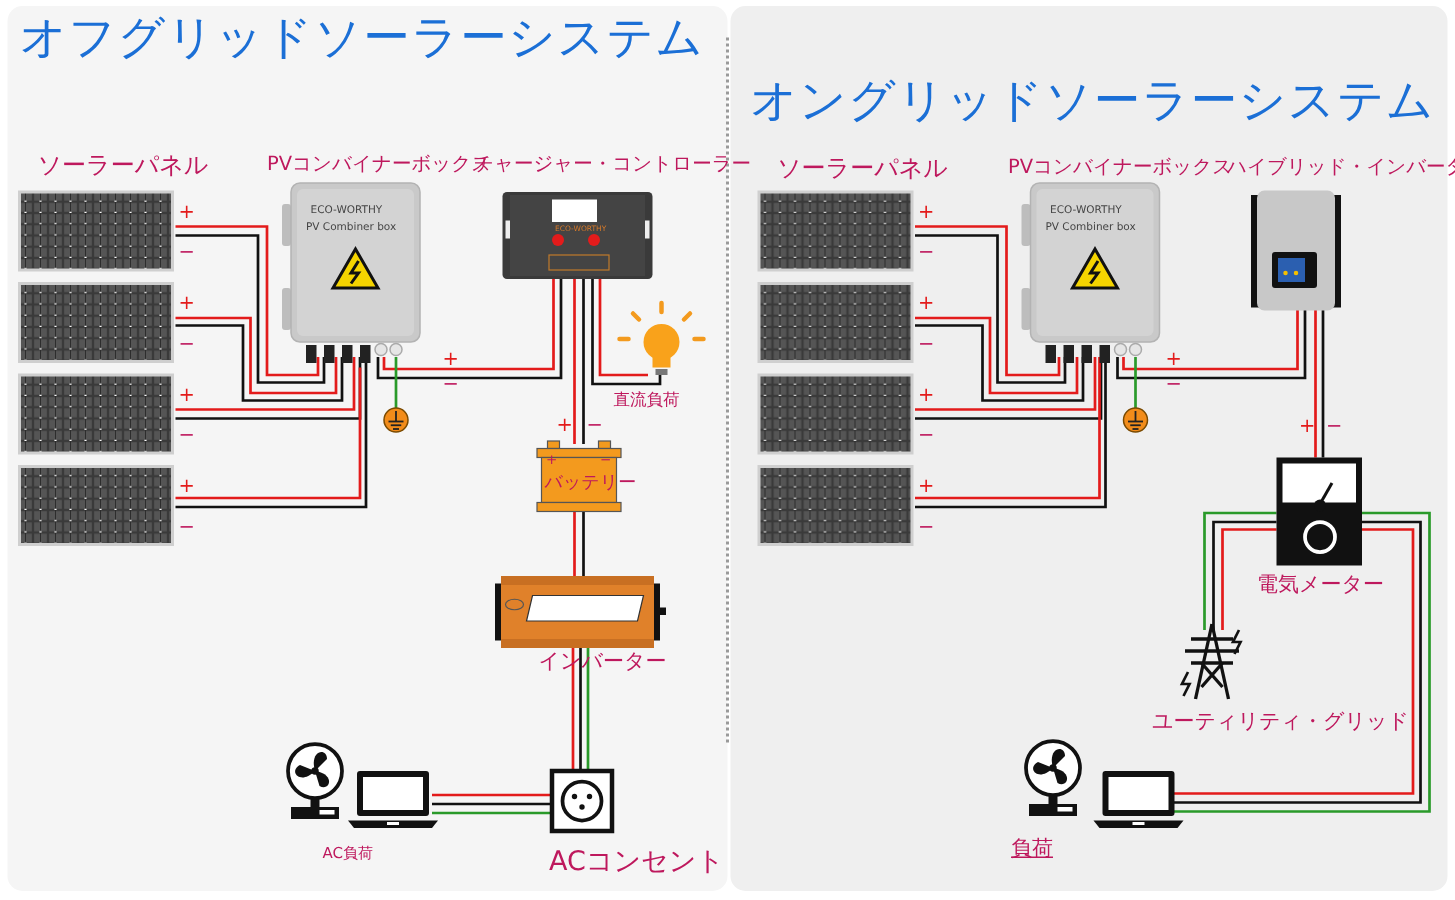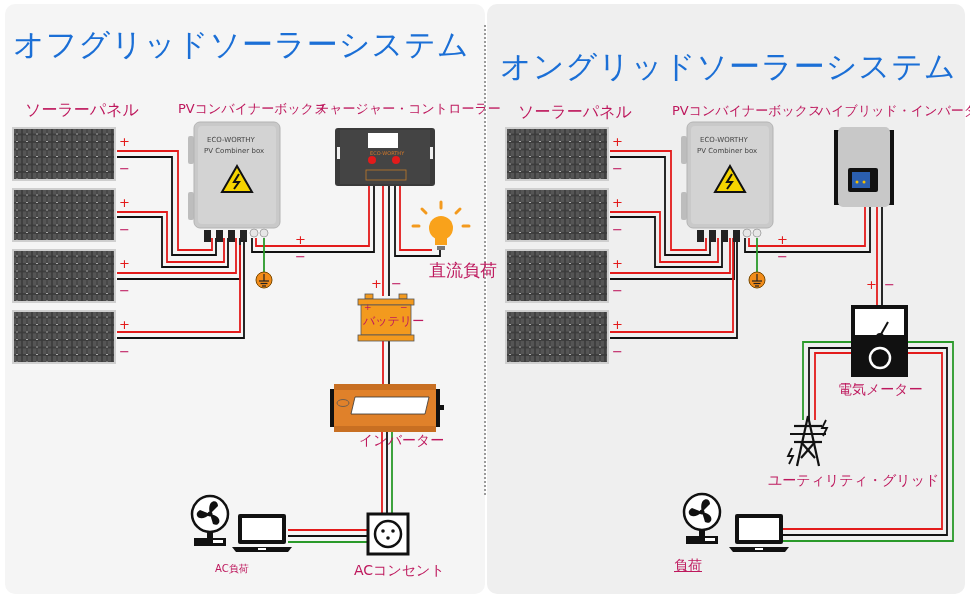--- a/index.html
+++ b/index.html
@@ -233,32 +233,32 @@
     <line x1="801" y1="442" x2="815" y2="458"></line>
     <line x1="815" y1="442" x2="801" y2="458"></line>
     <polyline points="826,420 822,428 827,428 823,436" stroke-width="1.8"></polyline>
     <polyline points="792,448 788,456 793,456 789,464" stroke-width="1.8"></polyline>
   </g>
 
   <use href="#fan-shape" x="702" y="512"></use>
   <use href="#laptop-shape" x="735" y="514"></use>
 </svg>
 
-<div class="title" style="left:13px; top:24px;">オフグリッドソーラーシステム</div>
+<div class="title" style="left:13px; top:4px;">オフグリッドソーラーシステム</div>
 <div class="lbl" style="left:25px; top:100px; font-size:16px;">ソーラーパネル</div>
 <div class="lbl" style="left:178px; top:100px; font-size:13px;">PVコンバイナーボックス</div>
 <div class="lbl" style="left:316px; top:100px; font-size:13px;">チャージャー・コントローラー</div>
 <div class="lbl" style="left:207px; top:136px; font-size:7px; color:#444;">ECO-WORTHY</div>
 <div class="lbl" style="left:204px; top:147px; font-size:7px; color:#444;">PV Combiner box</div>
 <div class="lbl" style="left:370px; top:150px; font-size:5px; color:#d67a2a;">ECO-WORTHY</div>
-<div class="lbl" style="left:409px; top:259px; font-size:17px;margin-left:20px;">直流負荷</div>
+<div class="lbl" style="left:409px; top:259px; font-size:11px;">直流負荷</div>
 <div class="lbl" style="left:363px; top:313px; font-size:12px;">バッテリー</div>
 <div class="lbl" style="left:359px; top:396px; font-size:14px;margin-top:36px;">インバーター</div>
 <div class="lbl" style="left:215px; top:562px; font-size:10px;">AC負荷</div>
-<div class="lbl" style="left:354px; top:562px; font-size:14px;">ACコンセント</div>
+<div class="lbl" style="left:366px; top:562px; font-size:18px;">ACコンセント</div>
 
 <div class="lbl" style="left:119px; top:134px; color:#e31b1b; font-size:13px;">+</div>
 <div class="lbl" style="left:119px; top:161px; font-size:13px;">−</div>
 <div class="lbl" style="left:119px; top:195px; color:#e31b1b; font-size:13px;">+</div>
 <div class="lbl" style="left:119px; top:222px; font-size:13px;">−</div>
 <div class="lbl" style="left:119px; top:256px; color:#e31b1b; font-size:13px;">+</div>
 <div class="lbl" style="left:119px; top:283px; font-size:13px;">−</div>
 <div class="lbl" style="left:119px; top:317px; color:#e31b1b; font-size:13px;">+</div>
 <div class="lbl" style="left:119px; top:344px; font-size:13px;">−</div>
 <div class="lbl" style="left:295px; top:232px; color:#e31b1b; font-size:13px;">+</div>

